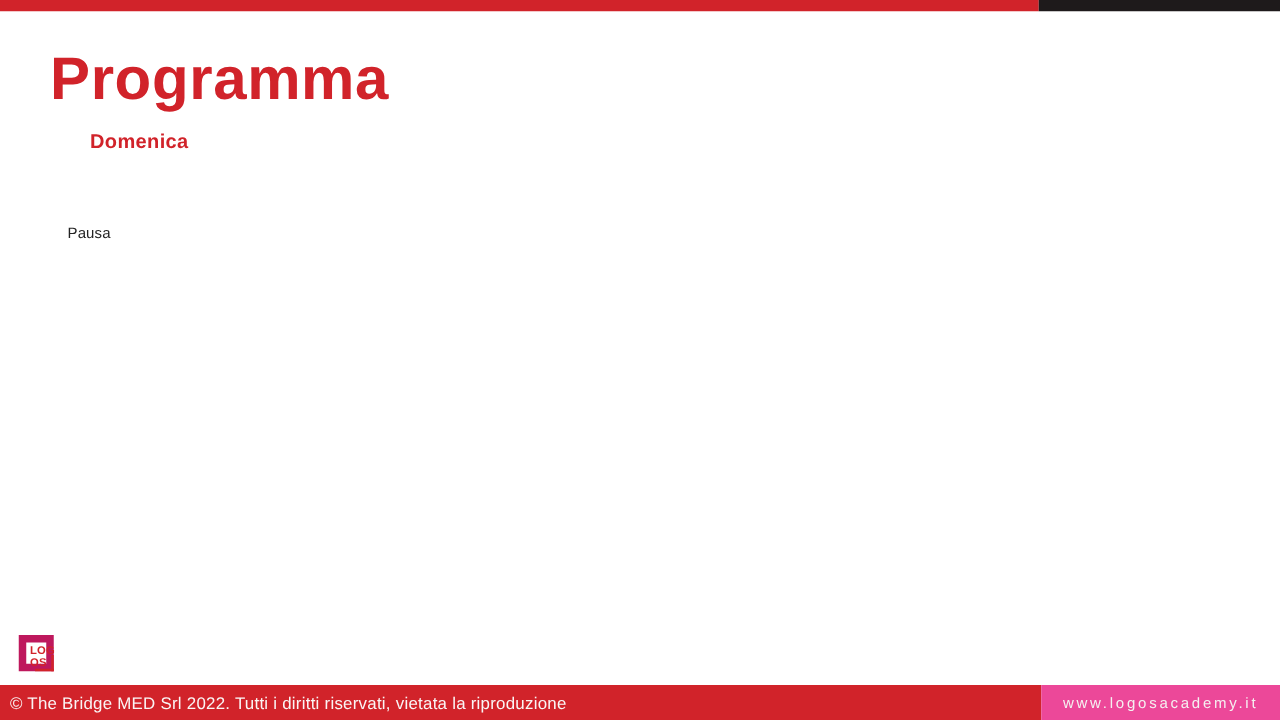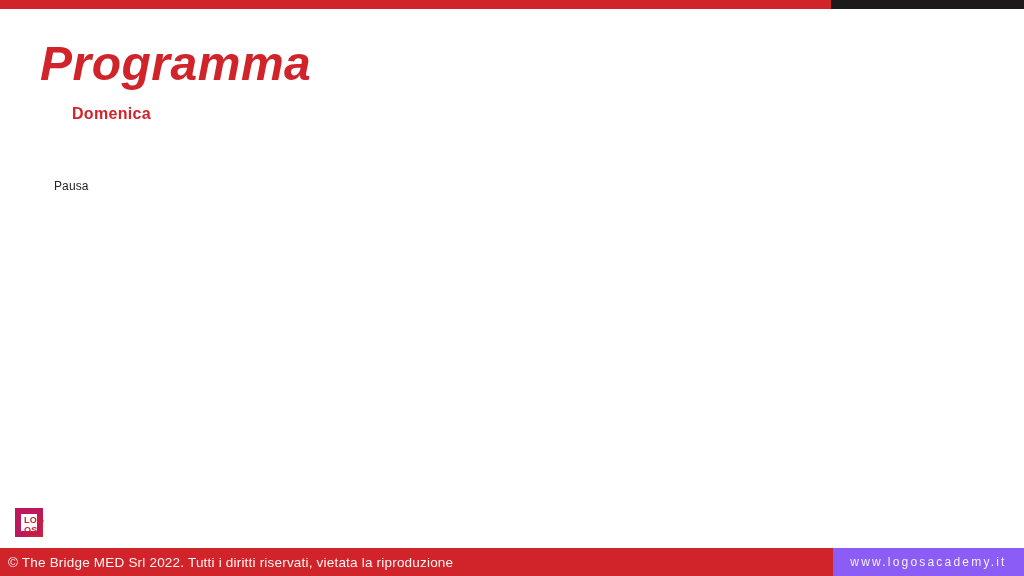--- a/index.html
+++ b/index.html
@@ -14,21 +14,21 @@
   }
   
   .topbar { position: absolute; top: 0; left: 0; width: 1024px; height: 9px; display: flex; }
   .topbar .seg-red { width: 831px; height: 9px; background: #d1232a; }
   .topbar .seg-black { width: 193px; height: 9px; background: #1e1a1b; }
 
   
   .title {
     position: absolute; left: 40px; top: 36px;
     font-size: 48px; font-weight: bold; line-height: 56px;
-    color: #d1232a; letter-spacing: 0.5px; font-style: italic;
+    color: #d1232a; letter-spacing: 0.5px;
   }
   .subtitle {
     position: absolute; left: 72px; top: 102px;
     font-size: 16px; font-weight: bold; line-height: 24px;
     color: #d1232a; letter-spacing: 0.3px;
   }
 
   
   .schedule { position: absolute; left: 54px; top: 169px; width: 900px; }
   .sched-row { display: flex; align-items: flex-start; }
@@ -61,21 +61,21 @@
     border-bottom: 2px solid #d1232a;
   }
 
   
   .footer { position: absolute; left: 0; bottom: 0; width: 1024px; height: 28px; display: flex; text-align: right; }
   .footer .f-red {
     width: 833px; height: 28px; background: #d1232a;
     display: flex; align-items: center; padding-left: 8px;
   }
   .footer .f-black {
-    width: 191px; height: 28px; background: #8b5cf6;
+    width: 191px; height: 28px; background: #ec4899;
     display: flex; align-items: center; justify-content: center;
   }
   .copyright {
     color: #faf5f5; font-size: 13.5px; letter-spacing: 0.2px; white-space: nowrap;
   }
   .website {
     color: #f5f1f1; font-size: 12px; letter-spacing: 2.2px; white-space: nowrap;
   }
 </style>
 </head>

